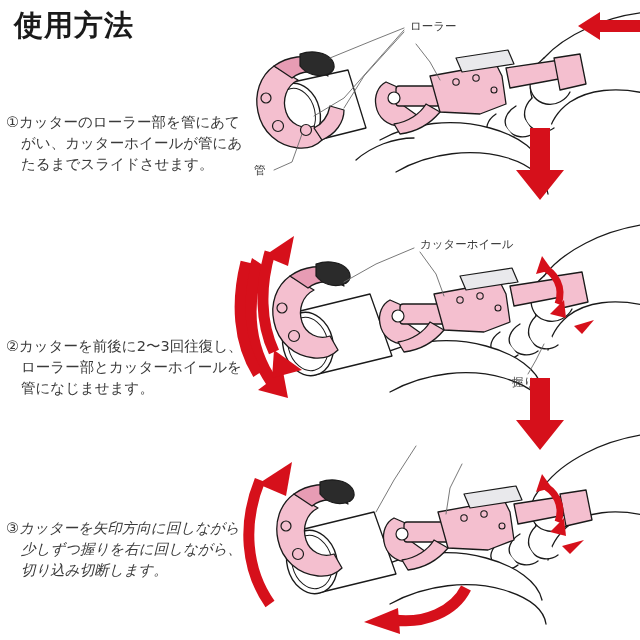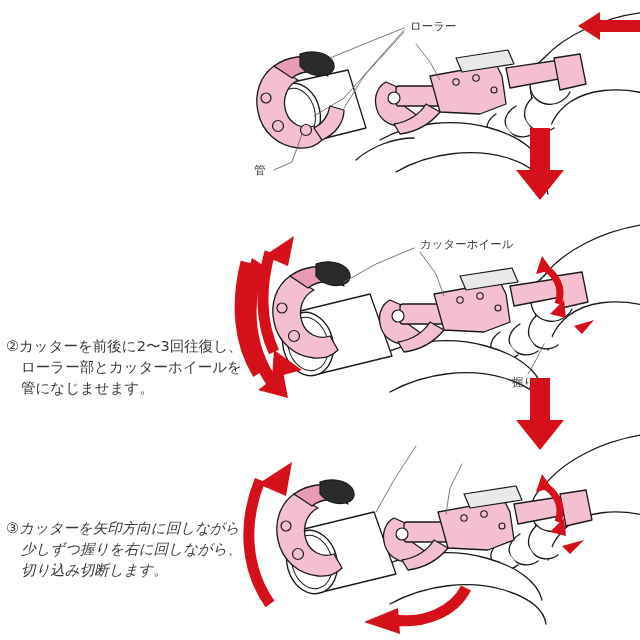--- a/index.html
+++ b/index.html
@@ -68,21 +68,25 @@
   
   .connector { position:absolute; }
   #conn-1 { left:512px; top:128px; width:56px; height:76px; }
   #conn-2 { left:512px; top:378px; width:56px; height:76px; }
 </style>
 </head>
 <body>
 
 <div id="page">
 
-
+  <div id="title">使用方法</div>
+
+  <div class="instr" id="instr-1">
+    <span class="body"><span class="num">①</span><span>カッターのローラー部を管にあてがい、カッターホイールが管にあたるまでスライドさせます。</span></span>
+  </div>
 
   <div class="instr" id="instr-2">
     <span class="body"><span class="num">②</span><span>カッターを前後に2〜3回往復し、ローラー部とカッターホイールを管になじませます。</span></span>
   </div>
 
   <div class="instr" id="instr-3">
     <span class="body"><span class="num">③</span><span>カッターを矢印方向に回しながら少しずつ握りを右に回しながら、切り込み切断します。</span></span>
   </div>
 
   <div class="panel" id="panel-1">

